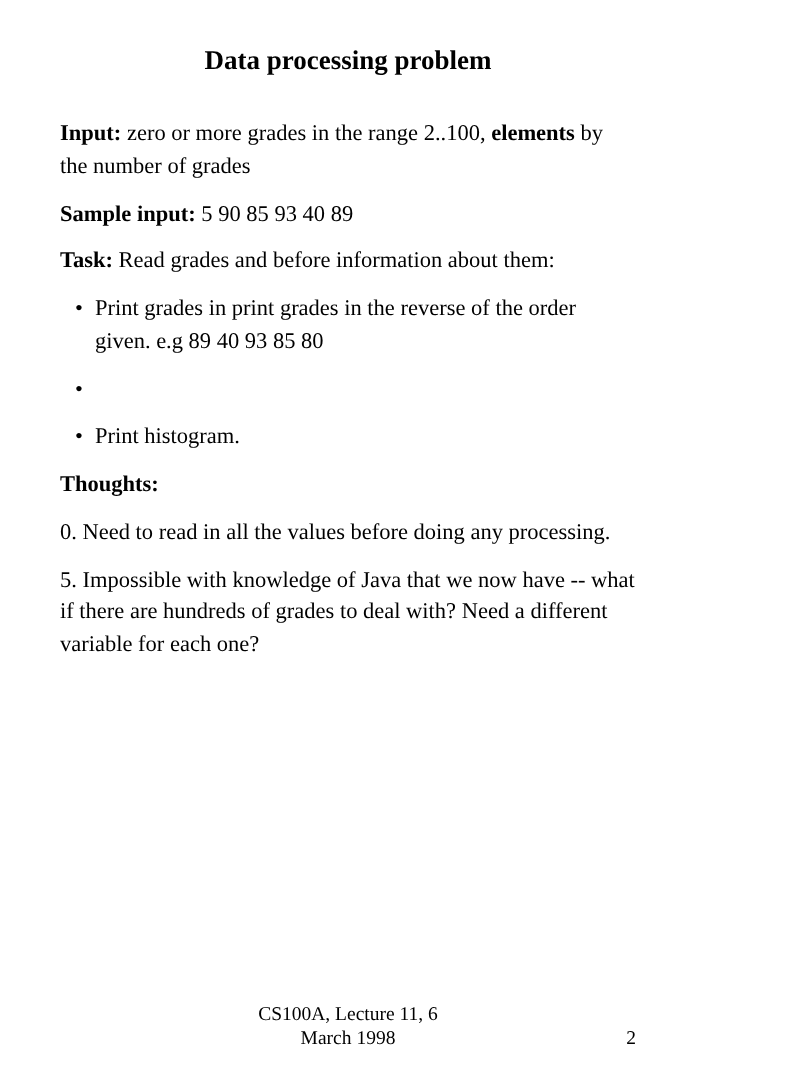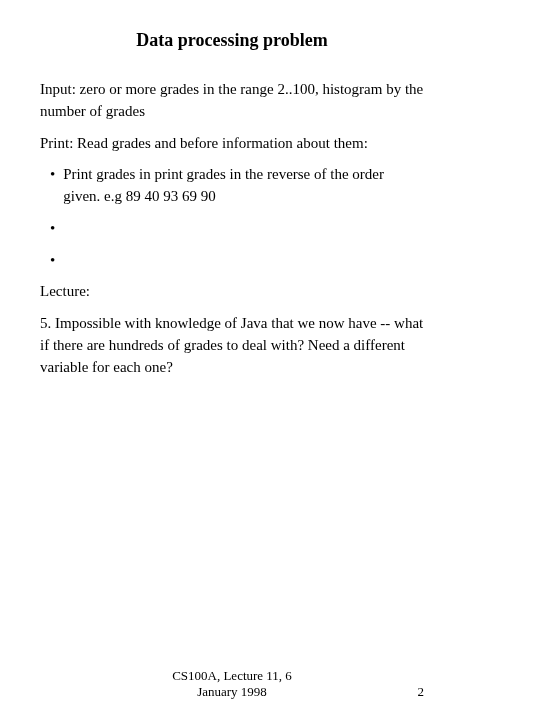--- a/index.html
+++ b/index.html
@@ -31,21 +31,21 @@
       font-weight: bold;
       margin-bottom: 28px;
     }
 
     .section {
       margin-bottom: 10px;
       line-height: 1.45;
     }
 
     .bold {
-      font-weight: normal;
+      font-weight: bold;
       text-align: center;
     }
 
     .bullet-list {
       margin-left: 10px;
       margin-bottom: 10px;
     }
 
     .bullet-item {
       display: flex;
@@ -84,53 +84,60 @@
     }
   </style>
 </head>
 <body>
 
 <div class="page">
 
   <div class="title">Data processing problem</div>
 
   <div class="section">
-    <span class="bold">Input:</span><span> zero or more grades in the range 2..100, </span><span class="bold">histogram</span><span> by the number of grades</span>
+    <span class="bold">Input:</span><span> zero or more grades in the range 2..100, </span><span class="bold">elements</span><span> by the number of grades</span>
   </div>
 
+  <div class="section">
+    <span class="bold">Sample input:</span><span>  5  90  85  93  40  89</span>
+  </div>
 
   <div class="section">
-    <span class="bold">Print:</span><span> Read grades and before information about them:</span>
+    <span class="bold">Task:</span><span> Read grades and before information about them:</span>
   </div>
 
   <div class="bullet-list">
     <div class="bullet-item">
       <span class="bullet-dot">•</span>
-      <span>Print grades in print grades in the reverse of the order given. e.g   89  40  93  69  90</span>
+      <span>Print grades in print grades in the reverse of the order given. e.g   89  40  93  85  80</span>
     </div>
     <div class="bullet-item">
       <span class="bullet-dot">•</span>
     </div>
     <div class="bullet-item">
       <span class="bullet-dot">•</span>
+      <span>Print histogram.</span>
     </div>
   </div>
 
   <div class="section">
-    <span class="bold">Lecture:</span>
+    <span class="bold">Thoughts:</span>
   </div>
 
+  <div class="section">
+    <span>0.  Need to read in all the values before doing any processing.</span>
+  </div>
 
 
   <div class="section">
     <span>5. Impossible with knowledge of Java that we now have -- what if there are hundreds of grades to deal with? Need a different variable for each one?</span>
   </div>
 
   <div class="footer">
     <div class="footer-text">
       <span>CS100A, Lecture 11, 6</span><br>
-      <span>January 1998</span>
+      <span>March 1998</span>
     </div>
   </div>
 
   <div class="page-num">2</div>
 
 </div>
 
 </body></html>

